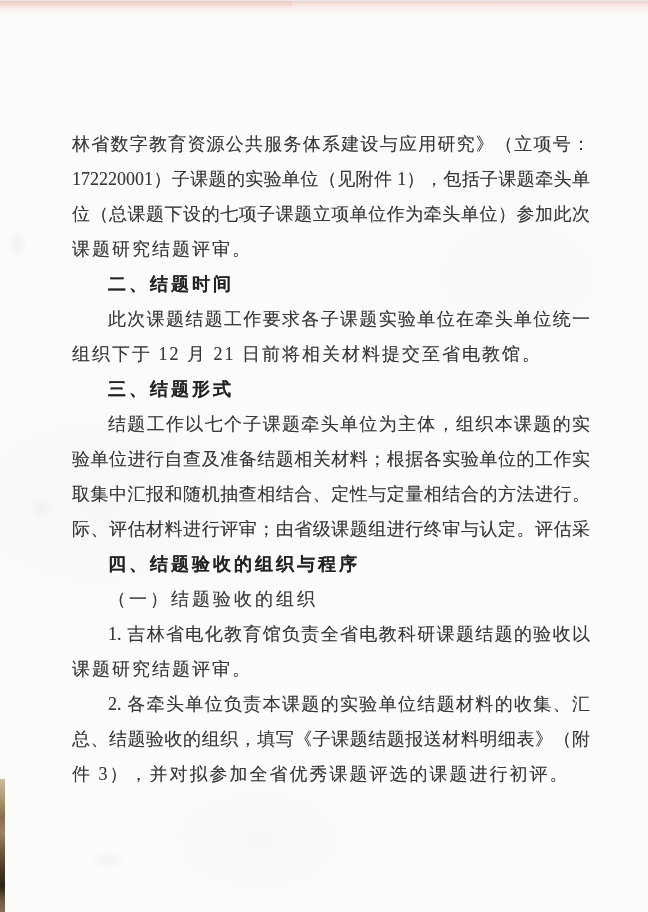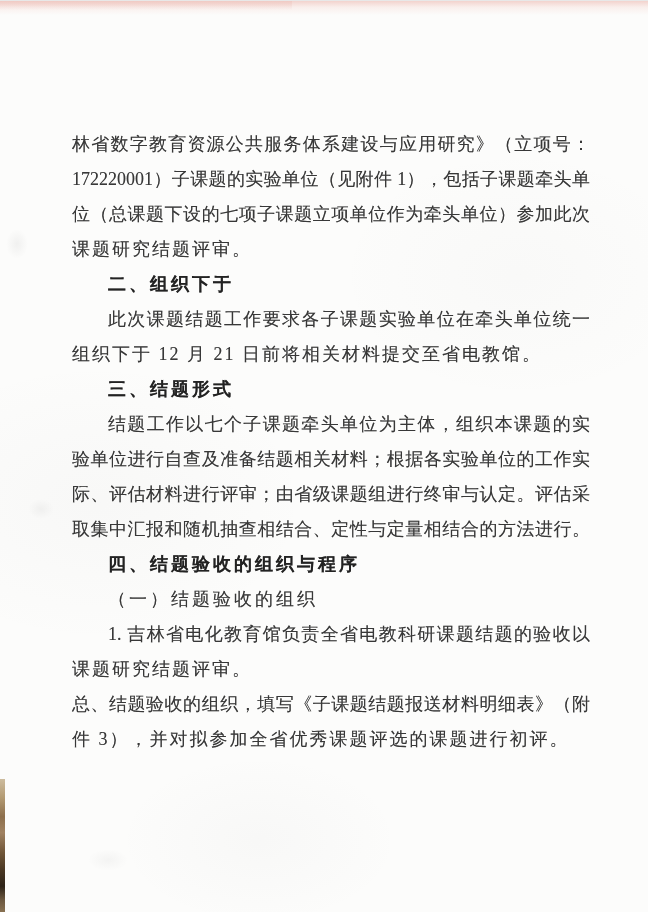--- a/index.html
+++ b/index.html
@@ -83,43 +83,44 @@
   <div class="smudge s2"></div>
   <div class="smudge s3"></div>
   <div class="doc-body">
       <div class="block body">
         <div class="line fill">林省数字教育资源公共服务体系建设与应用研究》（立项号：</div>
         <div class="line fill">172220001）子课题的实验单位（见附件 1），包括子课题牵头单</div>
         <div class="line fill">位（总课题下设的七项子课题立项单位作为牵头单位）参加此次</div>
         <div class="line">课题研究结题评审。</div>
       </div>
       <div class="block heading">
-        <div class="line indent">二、组织下于</div>
+        <div class="line indent">二、结题时间</div>
       </div>
       <div class="block body">
         <div class="line fill indent">此次课题结题工作要求各子课题实验单位在牵头单位统一</div>
         <div class="line">组织下于 12 月 21 日前将相关材料提交至省电教馆。</div>
       </div>
       <div class="block heading">
         <div class="line indent">三、结题形式</div>
       </div>
       <div class="block body">
         <div class="line fill indent">结题工作以七个子课题牵头单位为主体，组织本课题的实</div>
         <div class="line fill">验单位进行自查及准备结题相关材料；根据各实验单位的工作实</div>
+        <div class="line fill">取集中汇报和随机抽查相结合、定性与定量相结合的方法进行。</div>
         <div class="line fill">际、评估材料进行评审；由省级课题组进行终审与认定。评估采</div>
-        <div class="line fill">取集中汇报和随机抽查相结合、定性与定量相结合的方法进行。</div>
       </div>
       <div class="block heading">
         <div class="line indent">四、结题验收的组织与程序</div>
       </div>
       <div class="block subheading">
         <div class="line indent">（一）结题验收的组织</div>
       </div>
       <div class="block body">
         <div class="line fill indent">1. 吉林省电化教育馆负责全省电教科研课题结题的验收以</div>
         <div class="line">课题研究结题评审。</div>
       </div>
       <div class="block body">
+        <div class="line fill indent">2. 各牵头单位负责本课题的实验单位结题材料的收集、汇</div>
         <div class="line fill">总、结题验收的组织，填写《子课题结题报送材料明细表》（附</div>
         <div class="line">件 3），并对拟参加全省优秀课题评选的课题进行初评。</div>
       </div>
     </div>
 </div>
 
 </body></html>

